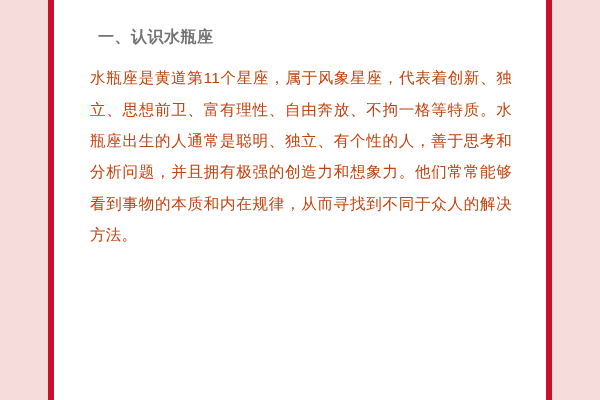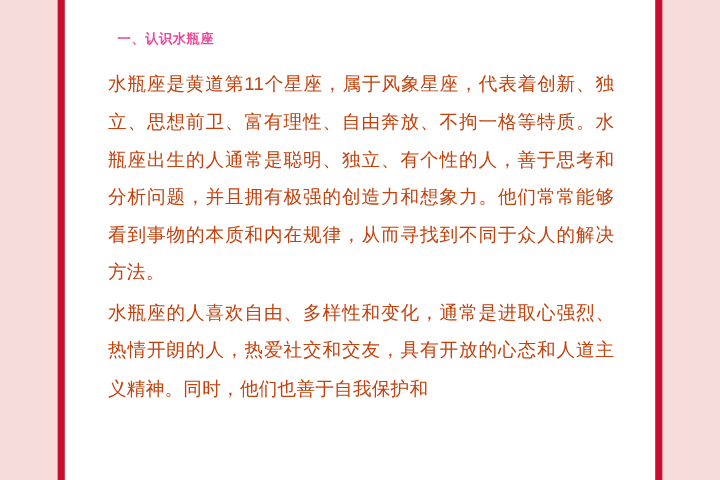--- a/index.html
+++ b/index.html
@@ -46,23 +46,23 @@
     left: 62px;
     top: -4px;
     width: 476px;
     height: 408px;
     background: #ffffff;
     box-sizing: border-box;
     padding: 18px 26px 10px 28px;
     overflow: hidden;
   }
   .section-title {
-    font-size: 11px;
+    font-size: 16px;
     font-weight: bold;
-    color: #ec4899;
+    color: #737373;
     letter-spacing: 0.5px;
     margin: 12px 0 14px 8px;
     line-height: 1.4;
   }
   .para {
     font-size: 15.5px;
     color: #c2410c;
     line-height: 2.02;
     margin: 0 0 2px 0;
     text-align: justify;
@@ -74,15 +74,14 @@
 </style>
 </head>
 <body>
 
 <div class="page">
   <div class="outer-band"></div>
   <div class="red-frame"></div>
   <div class="card">
     <div class="section-title">一、认识水瓶座</div>
     <p class="para">水瓶座是黄道第11个星座，属于风象星座，代表着创新、独立、思想前卫、富有理性、自由奔放、不拘一格等特质。水瓶座出生的人通常是聪明、独立、有个性的人，善于思考和分析问题，并且拥有极强的创造力和想象力。他们常常能够看到事物的本质和内在规律，从而寻找到不同于众人的解决方法。</p>
-    <p class="para">水瓶座的人喜欢自由、多样性和变化，通常是进取心强烈、热情开朗的人，热爱社交和交友，具有开放的心态和人道主义精神。同时，他们也善于自我保护和</p>
   </div>
 </div>
 
 </body></html>

